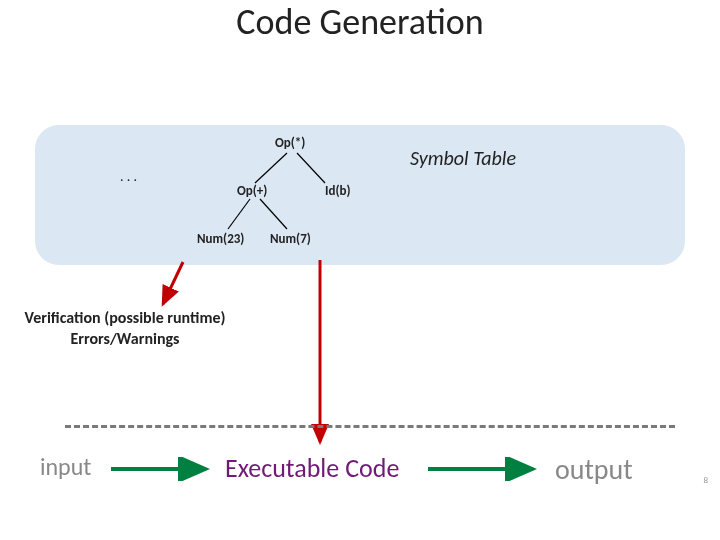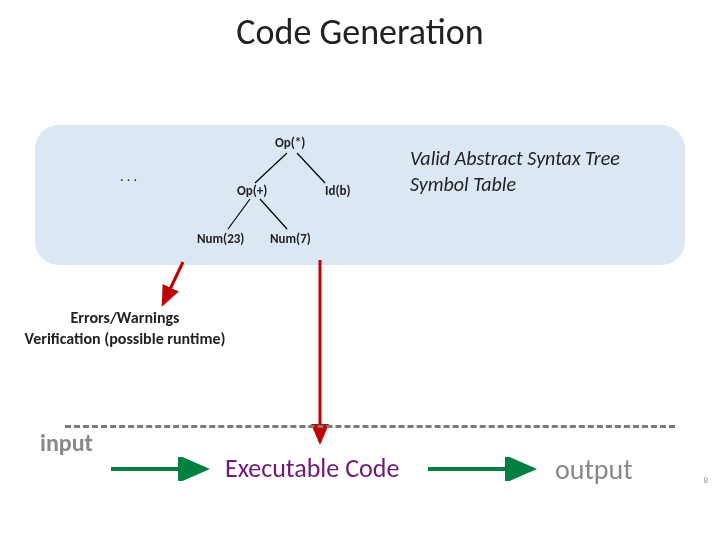--- a/index.html
+++ b/index.html
@@ -9,21 +9,20 @@
     font-family: Calibri, Arial, sans-serif;
     background: #fff;
     position: relative;
     overflow: hidden;
   }
   .slide-title {
     text-align: center;
     font-size: 36px;
     font-weight: 400;
     color: #222;
-    padding-top: 10px;
   }
   .blue-box {
     position: absolute;
     left: 35px;
     top: 125px;
     width: 650px;
     height: 140px;
     background: #dbe7f3;
     border-radius: 24px;
   }
@@ -81,24 +80,23 @@
   .exec-label {
     position: absolute;
     left: 225px;
     top: 452px;
     font-size: 26px;
     color: #701a75;
   }
   .input-label {
     position: absolute;
     left: 40px;
-    top: 428px;
+    top: 452px;
     font-size: 24px;
     color: #888;
-    font-weight: bold;
   }
   .output-label {
     position: absolute;
     left: 555px;
     top: 452px;
     font-size: 28px;
     color: #888;
   }
   .page-num {
     position: absolute;
@@ -128,27 +126,26 @@
     <line x1="35" y1="64" x2="62" y2="94" stroke="#000" stroke-width="1.2"></line>
   </svg>
   <span class="node" style="left:50px; top:0px;">Op(*)</span>
   <span class="node" style="left:12px; top:48px;">Op(+)</span>
   <span class="node" style="left:90px; top:48px;margin-left:10px;">Id(b)</span>
   <span class="node" style="left:-28px; top:96px;text-align:center;">Num(23)</span>
   <span class="node" style="left:45px; top:96px;">Num(7)</span>
 </div>
 
 <div class="annot">
-  <div>Valid Abstract Syntax Tree</div>
   <div>Symbol Table</div>
 </div>
 
 <div class="verif-box">
+  <div>Verification (possible runtime)</div>
   <div>Errors/Warnings</div>
-  <div>Verification (possible runtime)</div>
 </div>
 
 <svg class="arrow" style="left:155px; top:260px;" width="40" height="55">
   <defs>
     <marker id="ah-red1" markerWidth="8" markerHeight="8" refX="6" refY="3" orient="auto">
       <path d="M0,0 L7,3 L0,6 Z" fill="#c00000"></path>
     </marker>
   </defs>
   <line x1="28" y1="2" x2="8" y2="44" stroke="#c00000" stroke-width="3" marker-end="url(#ah-red1)"></line>
 </svg>

